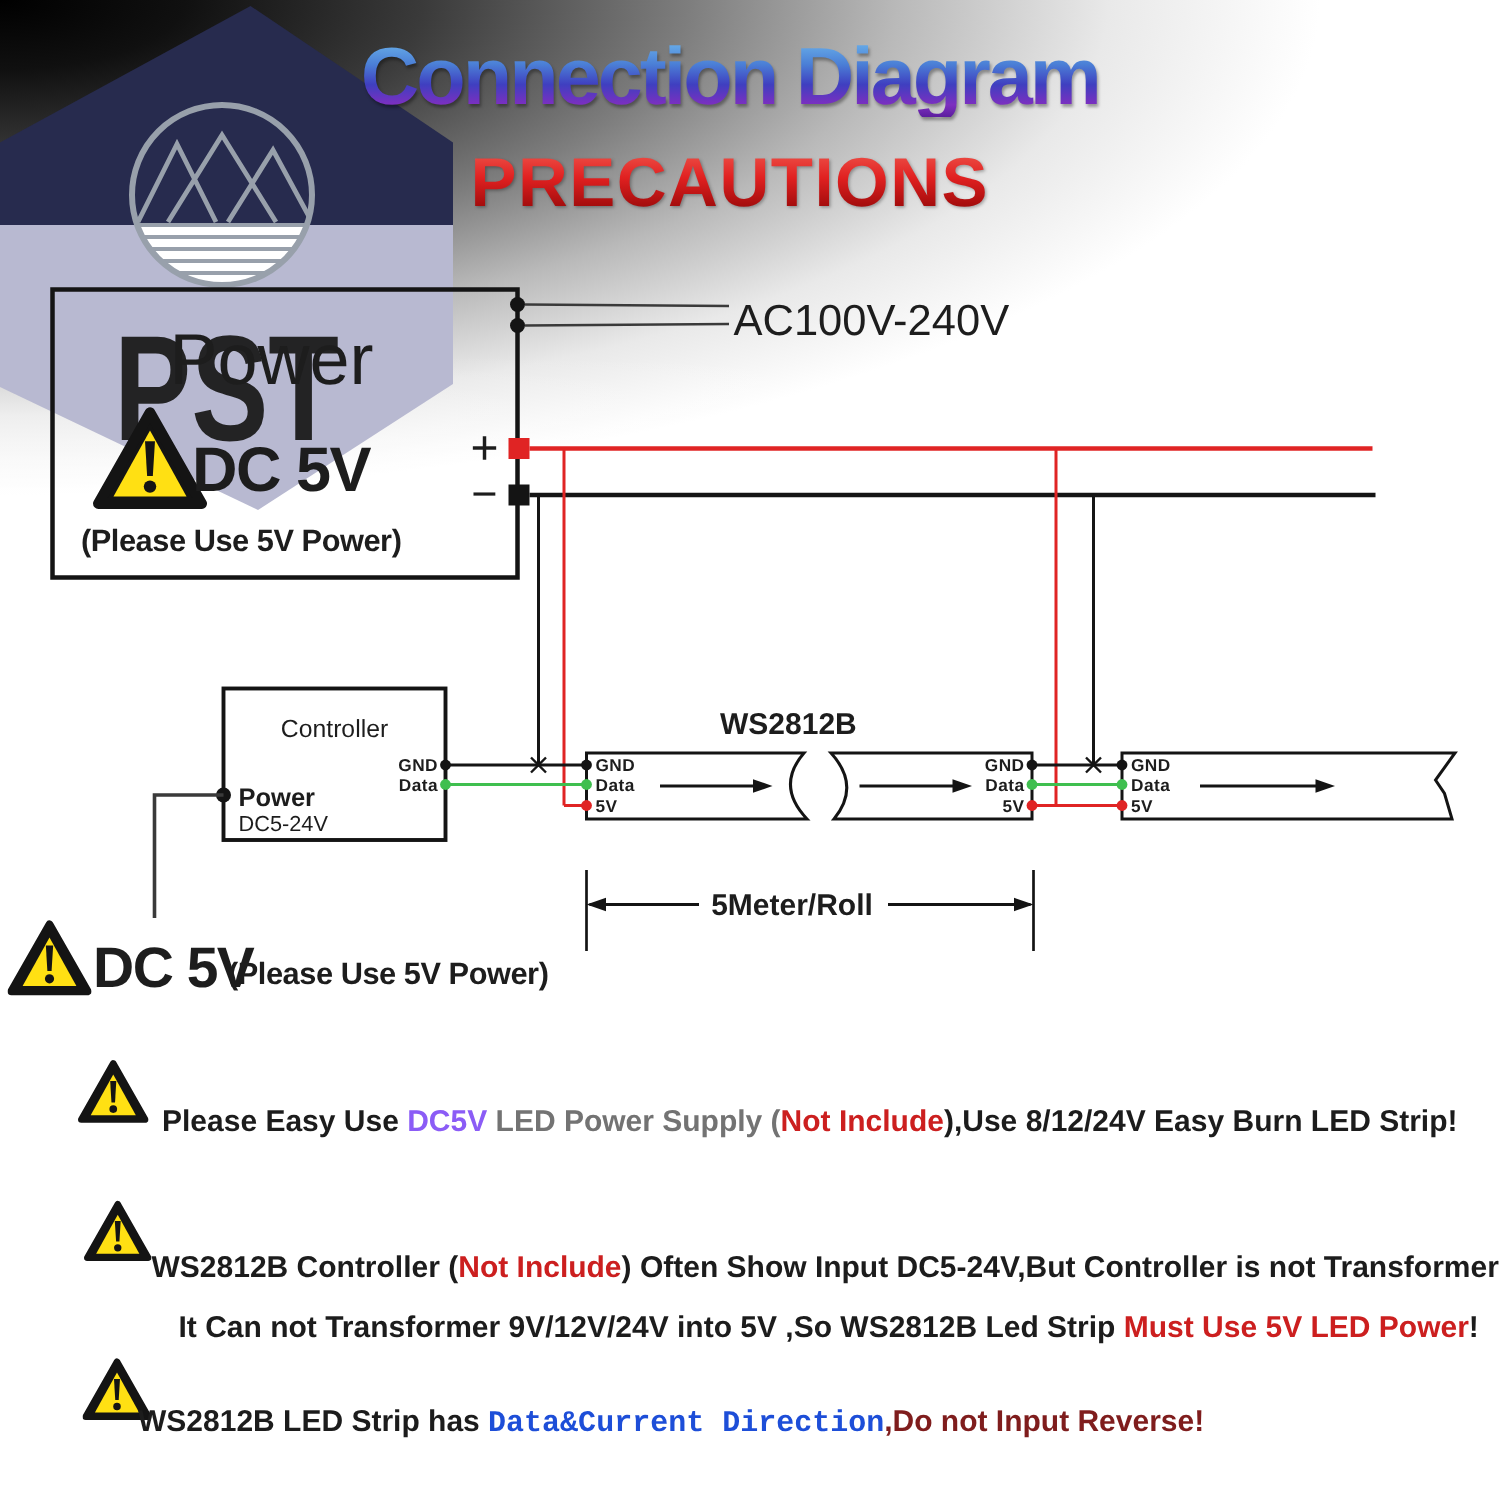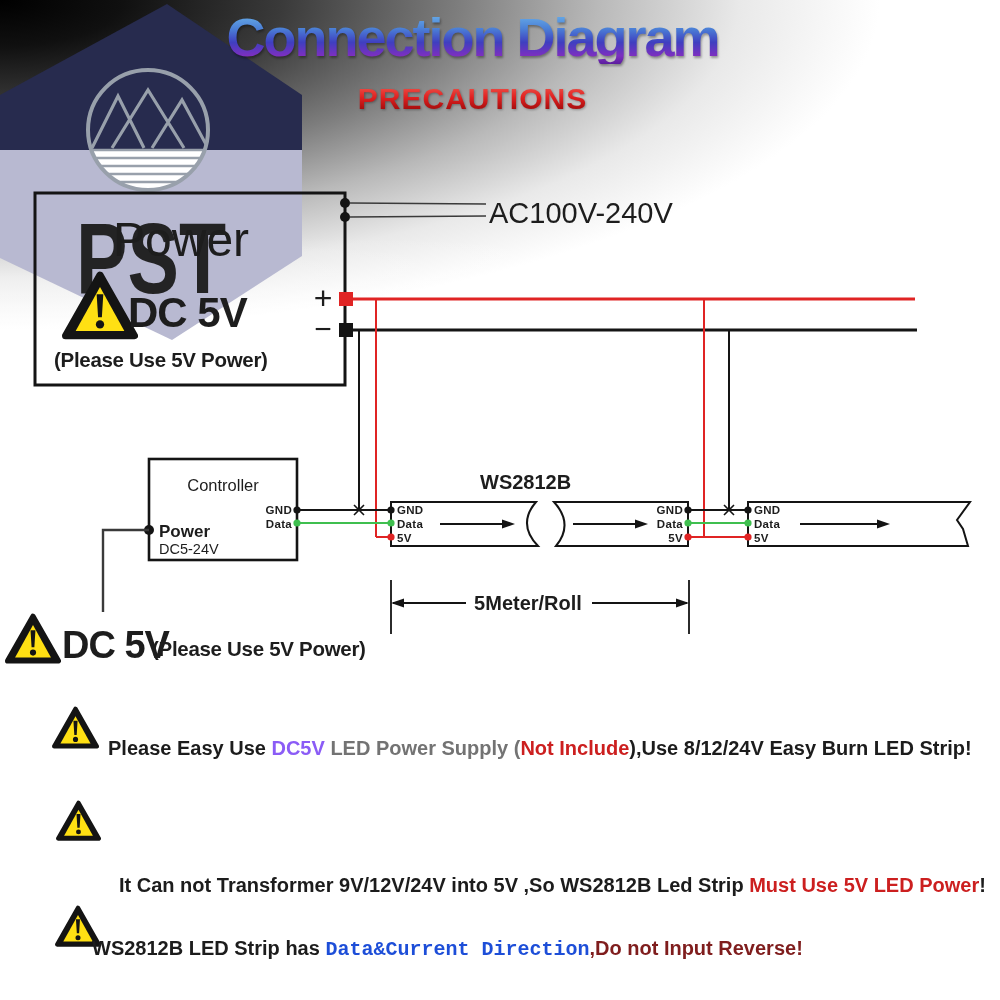--- a/index.html
+++ b/index.html
@@ -6,28 +6,28 @@
   #stage{position:relative;width:1000px;height:1000px;overflow:hidden;
          font-family:"Liberation Sans",sans-serif;background:#fff;}
   
   #bg-band{position:absolute;top:0;left:0;width:1000px;height:430px;
     background-image:
       linear-gradient(to bottom, rgba(255,255,255,0) 55%, #ffffff 96%),
       radial-gradient(ellipse 880px 330px at 0% 0%,
         #000 0%, #101010 14%, #3a3a3a 32%, #7d7d7d 52%,
         #b9b9b9 68%, #e9e9e9 84%, #ffffff 100%);}
   
-  .headline{position:absolute;left:0;width:945px;text-align:center;margin:0;
+  .headline{position:absolute;left:0;width:945px;text-align:center;margin:14px;
     font-weight:bold;line-height:1;}
   #title{top:10px;font-size:54px;letter-spacing:-2px;
     background:linear-gradient(180deg,#70bbee 0%,#4b7fd6 35%,#3f3fc0 60%,#7d2fc0 85%,#5c1e9e 100%);
     -webkit-background-clip:text;background-clip:text;color:transparent;
     -webkit-text-fill-color:transparent;
     filter:drop-shadow(1px 2px 1px rgba(0,0,0,0.35));}
-  #subtitle{top:84px;font-size:30px;letter-spacing:1px;
+  #subtitle{top:84px;font-size:46px;letter-spacing:1px;
     background:linear-gradient(180deg,#f05a50 0%,#e02020 45%,#8f0606 100%);
     -webkit-background-clip:text;background-clip:text;color:transparent;
     -webkit-text-fill-color:transparent;
     filter:drop-shadow(1px 1px 1px rgba(0,0,0,0.3));}
   
   #diagram{position:absolute;top:0;left:0;width:1000px;height:1000px;}
   #diagram text{font-family:"Liberation Sans",sans-serif;fill:#1d1d1d;}
   .t-serif{font-family:"Liberation Serif","DejaVu Serif",serif;}
   .pst{font-family:"DejaVu Serif","Liberation Serif",serif;font-weight:bold;fill:#fafafd;opacity:.96;}
   .pin{font-size:11.5px;font-weight:bold;letter-spacing:.3px;}
@@ -179,15 +179,16 @@
 
     <use href="#warn-tri" xlink:href="#warn-tri" x="52" y="704" width="47" height="48"></use>
     <use href="#warn-tri" xlink:href="#warn-tri" x="56" y="797" width="45" height="48"></use>
     <use href="#warn-tri" xlink:href="#warn-tri" x="55" y="902" width="46" height="49"></use>
   </svg>
 
   <h1 id="title" class="headline">Connection Diagram</h1>
   <h2 id="subtitle" class="headline">PRECAUTIONS</h2>
 
   <p class="note" style="top:717px;left:108px;"><span style="color: rgb(28, 28, 28);">Please Easy Use </span><span style="color: #8b5cf6;">DC5V</span><span style="color: #737373;"> LED Power Supply (</span><span style="color: rgb(204, 31, 31);">Not Include</span><span style="color: rgb(28, 28, 28);">),Use 8/12/24V Easy Burn LED Strip!</span></p>
+  <p class="note" style="top:814px;left:101px;"><span style="color: rgb(28, 28, 28);">WS2812B Controller (</span><span style="color: rgb(204, 31, 31);">Not Include</span><span style="color: rgb(28, 28, 28);">) Often Show Input DC5-24V,But Controller is not Transformer</span></p>
   <p class="note" style="top:854px;left:103px;margin-left:16px;"><span style="color: rgb(28, 28, 28);">It Can not Transformer 9V/12V/24V into 5V ,So WS2812B Led Strip </span><span style="color: rgb(204, 31, 31);">Must Use 5V LED Power</span><span style="color: rgb(28, 28, 28);">!</span></p>
   <p class="note" style="top:917px;left:92px;"><span style="color: rgb(28, 28, 28); margin-top: 27px;">WS2812B LED Strip has </span><span style="color: #1d4ed8; font-family: Liberation Mono, monospace;">Data&amp;Current Direction</span><span style="color: #7f1d1d;">,Do not Input Reverse!</span></p>
 </div>
 
 </body></html>

